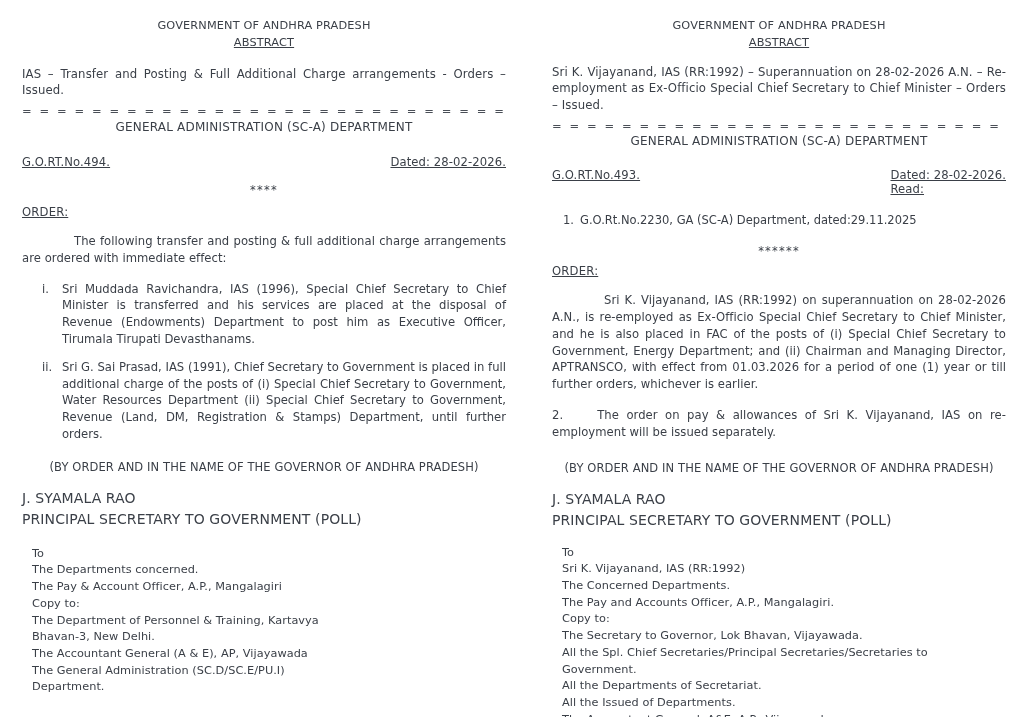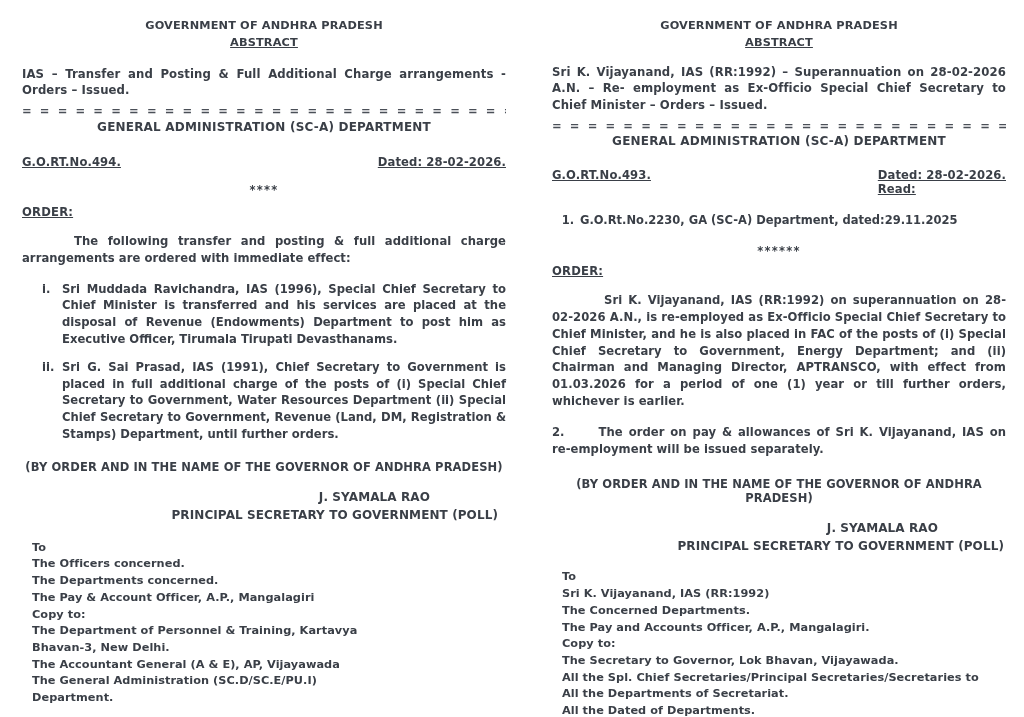--- a/index.html
+++ b/index.html
@@ -12,21 +12,20 @@
     height: 717px;
     font-family: "DejaVu Sans", sans-serif;
     color: #3a3f47;
     overflow: hidden;
   }
   .sheet {
     position: relative;
     width: 1024px;
     height: 717px;
     display: flex;
-    font-weight: bold;
   }
   .page {
     position: relative;
     box-sizing: border-box;
     height: 717px;
   }
   .page-left {
     width: 520px;
     padding: 10px 14px 0 22px;
   }
@@ -131,22 +130,21 @@
     flex: 0 0 28px;
     padding-left: 10px;
     box-sizing: border-box;
   }
   .byorder {
     font-size: 11.5px;
     text-align: center;
     letter-spacing: .1px;
   }
   .signer {
-    font-size: 12px;
-    text-align: right;
+    font-size: 14px;
     line-height: 1.5;
     letter-spacing: .1px;
   }
   .signer .name { padding-right: 76px; }
   .signer .desig { padding-right: 8px; }
   .tolist {
     font-size: 11.3px;
     line-height: 1.48;
     letter-spacing: .05px;
   }
@@ -216,21 +214,20 @@
 
     <div class="spacer-14"></div>
     <div class="signer">
       <div class="name">J. SYAMALA RAO</div>
       <div class="desig">PRINCIPAL SECRETARY TO GOVERNMENT (POLL)</div>
     </div>
 
     <div class="spacer-16"></div>
     <div class="tolist">
       <div>To</div>
-      <div>The Officers concerned.</div>
       <div>The Departments concerned.</div>
       <div>The Pay &amp; Account Officer, A.P., Mangalagiri</div>
       <div>Copy to:</div>
       <div>The Department of Personnel &amp; Training, Kartavya</div>
       <div>Bhavan-3, New Delhi.</div>
       <div>The Accountant General (A &amp; E), AP, Vijayawada</div>
       <div>The General Administration (SC.D/SC.E/PU.I)</div>
       <div>Department.</div>
 
     </div>
@@ -297,21 +294,22 @@
 
     <div class="spacer-14"></div>
     <div class="tolist">
       <div>To</div>
       <div>Sri K. Vijayanand, IAS (RR:1992)</div>
       <div>The Concerned Departments.</div>
       <div>The Pay and Accounts Officer, A.P., Mangalagiri.</div>
       <div>Copy to:</div>
       <div>The Secretary to Governor, Lok Bhavan, Vijayawada.</div>
       <div>All the Spl. Chief Secretaries/Principal Secretaries/Secretaries to</div>
+      <div>Government.</div>
       <div>All the Departments of Secretariat.</div>
-      <div>All the Dated of Departments.</div>
+      <div>All the Issued of Departments.</div>
       <div>The Accountant General, A&amp;E, A.P., Vijayawada.</div>
 
     </div>
 
   </div>
 
 </div>
 
 </body></html>

